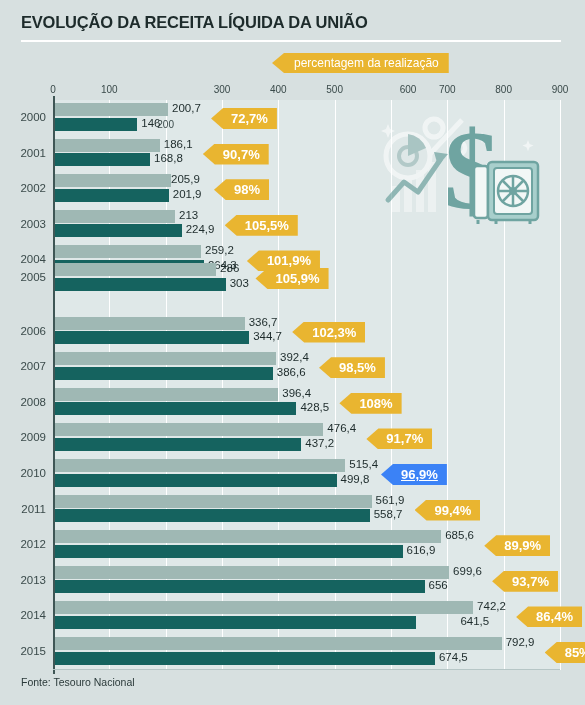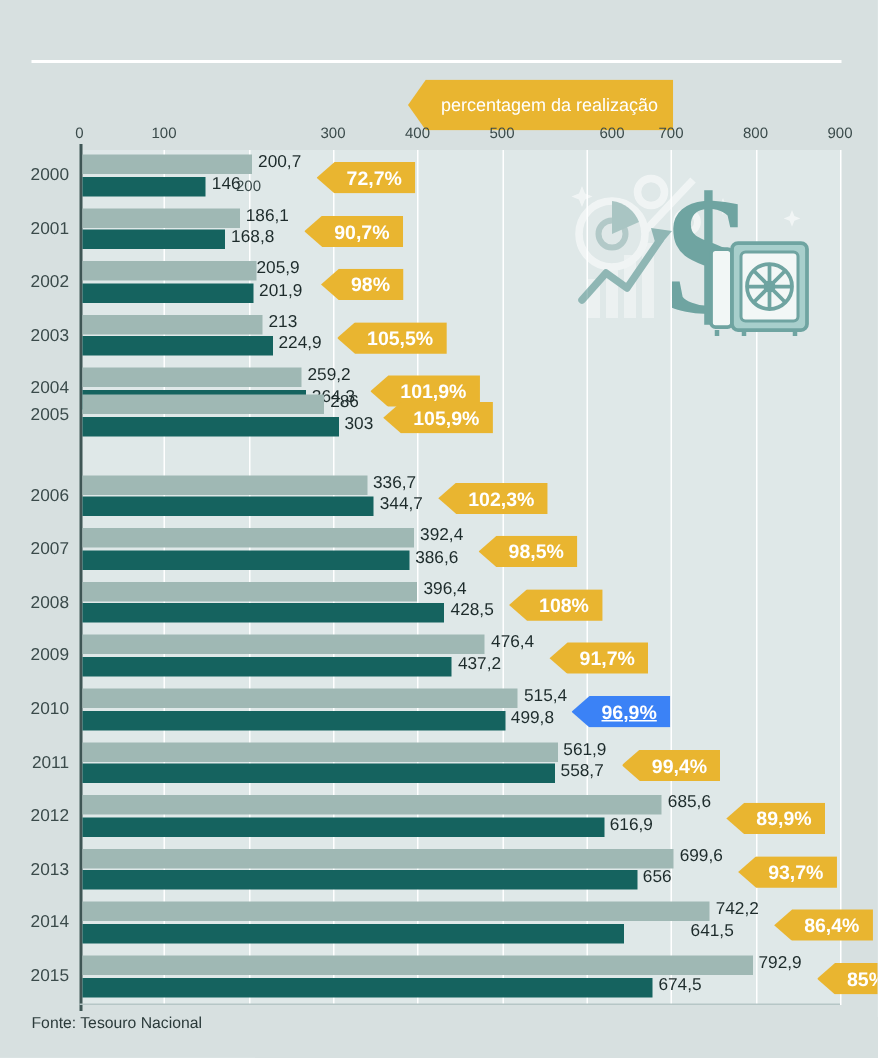--- a/index.html
+++ b/index.html
@@ -85,21 +85,21 @@
     background: #e9b530;
     color: #ffffff;
     -webkit-clip-path: polygon(12px 0, 100% 0, 100% 100%, 12px 100%, 0 50%);
     clip-path: polygon(12px 0, 100% 0, 100% 100%, 12px 100%, 0 50%);
     box-sizing: border-box;
   }
   .legend-arrow {
     position: absolute;
     left: 272px;
     top: 53px;
-    height: 34px;
+    height: 20px;
     padding: 0 10px 0 22px;
     font-size: 12px;
   }
 
   
   .plot {
     position: absolute;
     left: 53px;
     top: 100px;
     width: 507px;
@@ -207,20 +207,21 @@
     width: 182px;
     height: 122px;
     pointer-events: none;
   }
 </style>
 </head>
 <body>
 
 <div id="root">
 
+  <div class="title">EVOLUÇÃO DA RECEITA LÍQUIDA DA UNIÃO</div>
   <div class="title-rule"></div>
 
 
   <div class="arrow-badge legend-arrow">
     <span>percentagem da realização</span>
   </div>
 
   <div class="plot" id="plot">
       <div class="gridline" style="left: 56.3333px;"></div>
       <div class="gridline" style="left: 112.667px;"></div>

